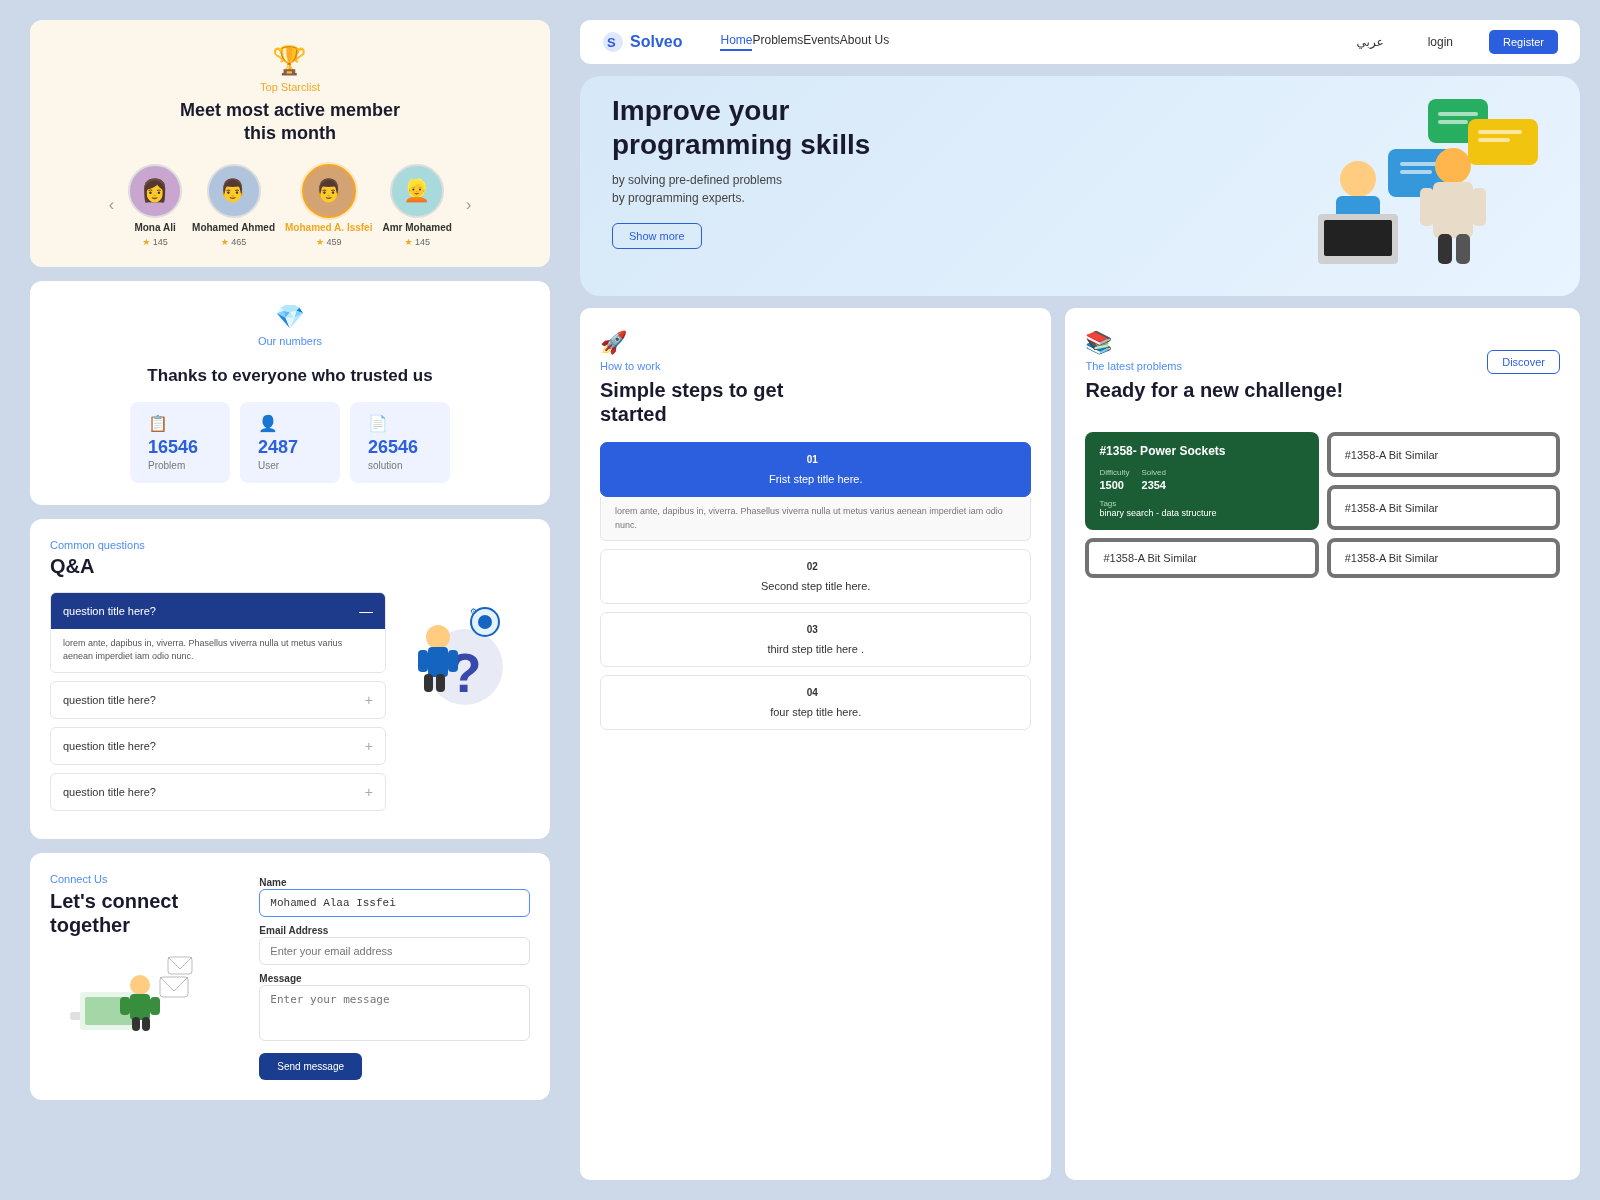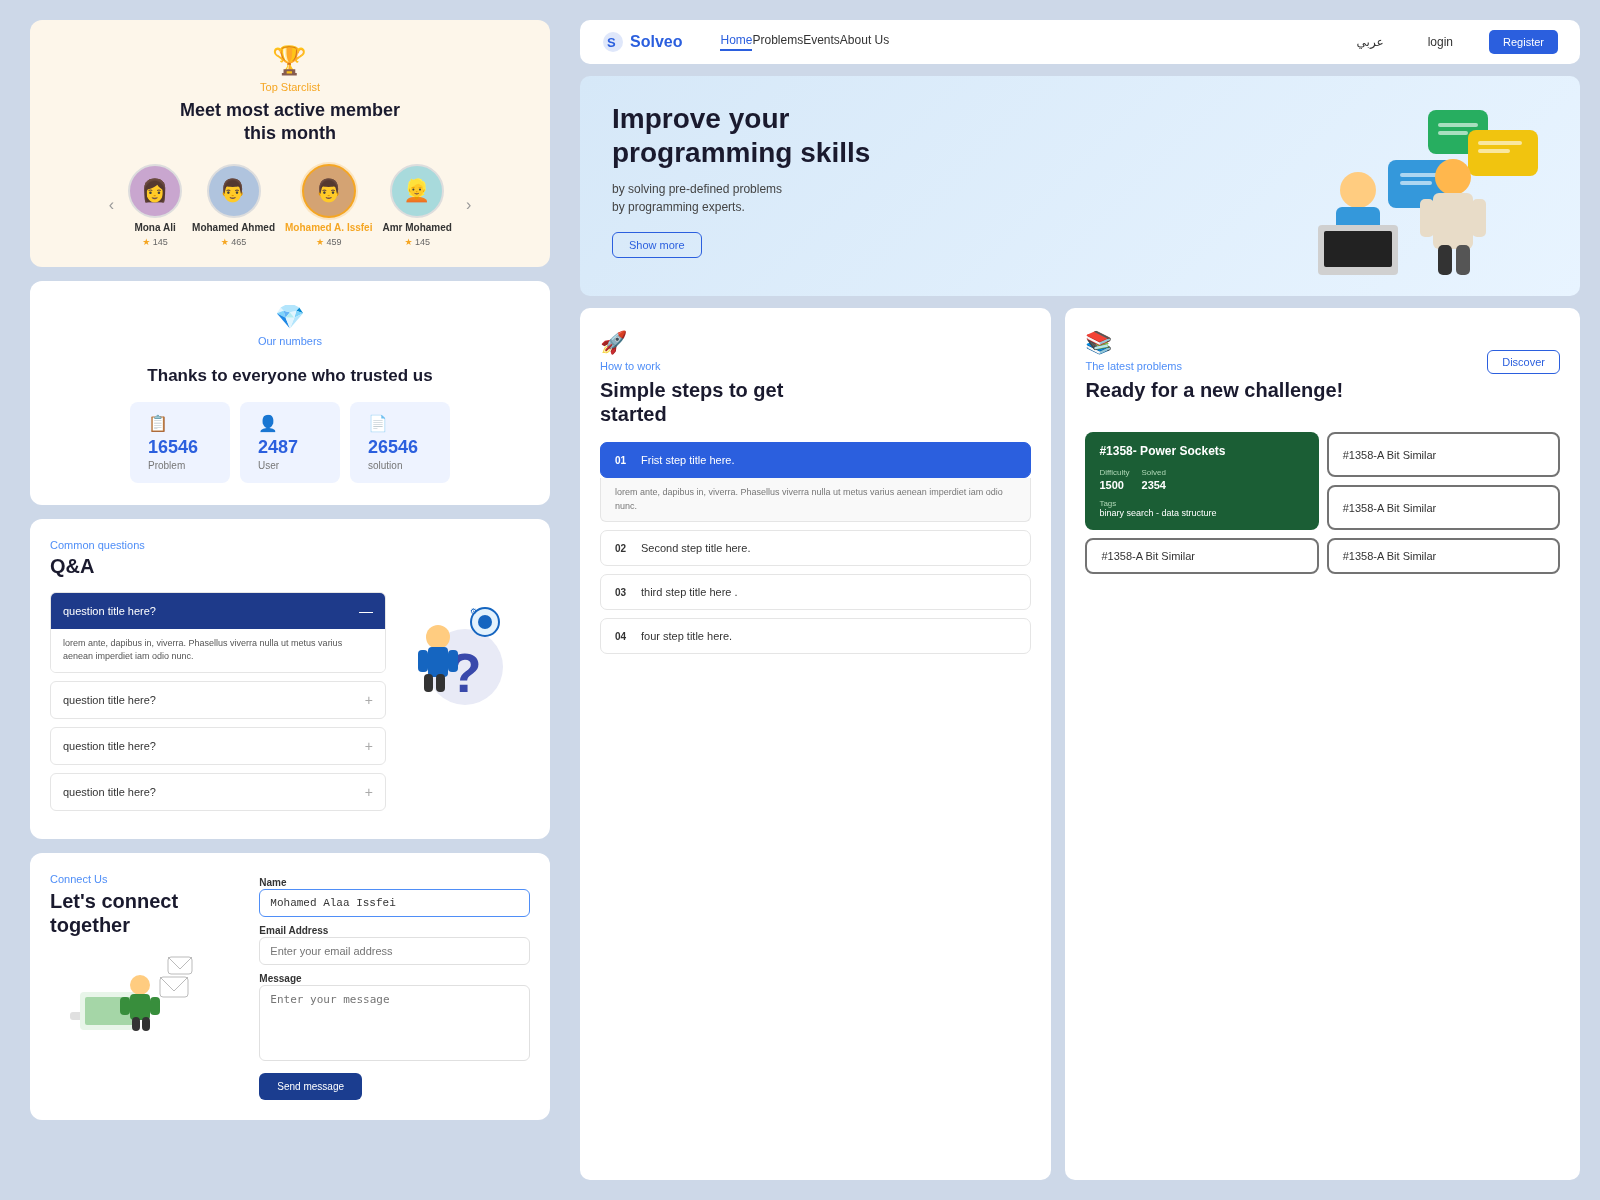--- a/index.html
+++ b/index.html
@@ -199,21 +199,21 @@
       width: 100%;
     }
     .form-input.active-border { border-color: #4f8ef7; font-family: Liberation Mono, monospace; }
     .form-textarea {
       border: 1.5px solid #e0e0e0;
       border-radius: 6px;
       padding: 7px 10px;
       font-size: 11px;
       color: #aaa;
       resize: none;
-      height: 76px;
+      height: 56px;
       width: 100%;
     }
     .send-btn {
       background: #1b3d8f;
       color: #fff;
       border: none;
       border-radius: 6px;
       padding: 8px 18px;
       font-size: 10px;
       cursor: pointer;
@@ -264,24 +264,24 @@
       border-radius: 5px;
       padding: 6px 14px;
       font-size: 11px;
       cursor: pointer;
       margin-left: 8px;
     }
 
     
     .hero-section {
       background: linear-gradient(135deg, #d6e8f8 0%, #e8f4ff 100%);
-      border-radius: 10px;
+      border-radius: 20px;
       padding: 18px 32px 0;
       display: flex;
-      align-items: center;
+      align-items: flex-start;
       min-height: 220px;
       position: relative;
       overflow: hidden;
     }
     .hero-text { flex: 1; padding-bottom: 30px; }
     .hero-title { font-size: 28px; font-weight: 800; color: #1a1a2e; line-height: 1.2; margin-bottom: 10px; }
     .hero-sub { font-size: 12px; color: #444; line-height: 1.5; margin-bottom: 16px; max-width: 260px; }
     .hero-btn {
       border: 1.5px solid #2b5fde;
       background: transparent;
@@ -318,20 +318,21 @@
     .steps-list { display: flex; flex-direction: column; gap: 8px; }
     .step-item {
       border: 1px solid #e5e5e5;
       border-radius: 7px;
       padding: 11px 14px;
       font-size: 11px;
       color: #333;
       display: flex;
       align-items: center;
       gap: 8px;
+      flex-direction: column;
     }
     .step-item.active {
       background: #2b5fde;
       color: #fff;
       border-color: #2b5fde;
     }
     .step-num { font-size: 10px; font-weight: 700; min-width: 18px; }
     .step-text { font-size: 11px; }
 
     
@@ -362,21 +363,21 @@
       grid-row: span 2;
     }
     .prob-card-featured .prob-title { font-size: 12px; font-weight: 700; margin-bottom: 10px; }
     .prob-stat-row { display: flex; gap: 12px; margin-bottom: 8px; }
     .prob-stat { display: flex; flex-direction: column; gap: 2px; }
     .prob-stat-label { font-size: 8px; color: #aed6b5; }
     .prob-stat-value { font-size: 11px; font-weight: 700; }
     .prob-tags { font-size: 8px; color: #aed6b5; margin-top: 4px; }
     .prob-tag-vals { font-size: 9px; color: #fff; }
     .prob-card-plain {
-      border: 2px solid #737373;
+      border: 4px solid #737373;
       border-radius: 8px;
       padding: 10px 14px;
       font-size: 11px;
       color: #333;
       display: flex;
       align-items: center;
     }
   </style>
 </head>
 <body>

